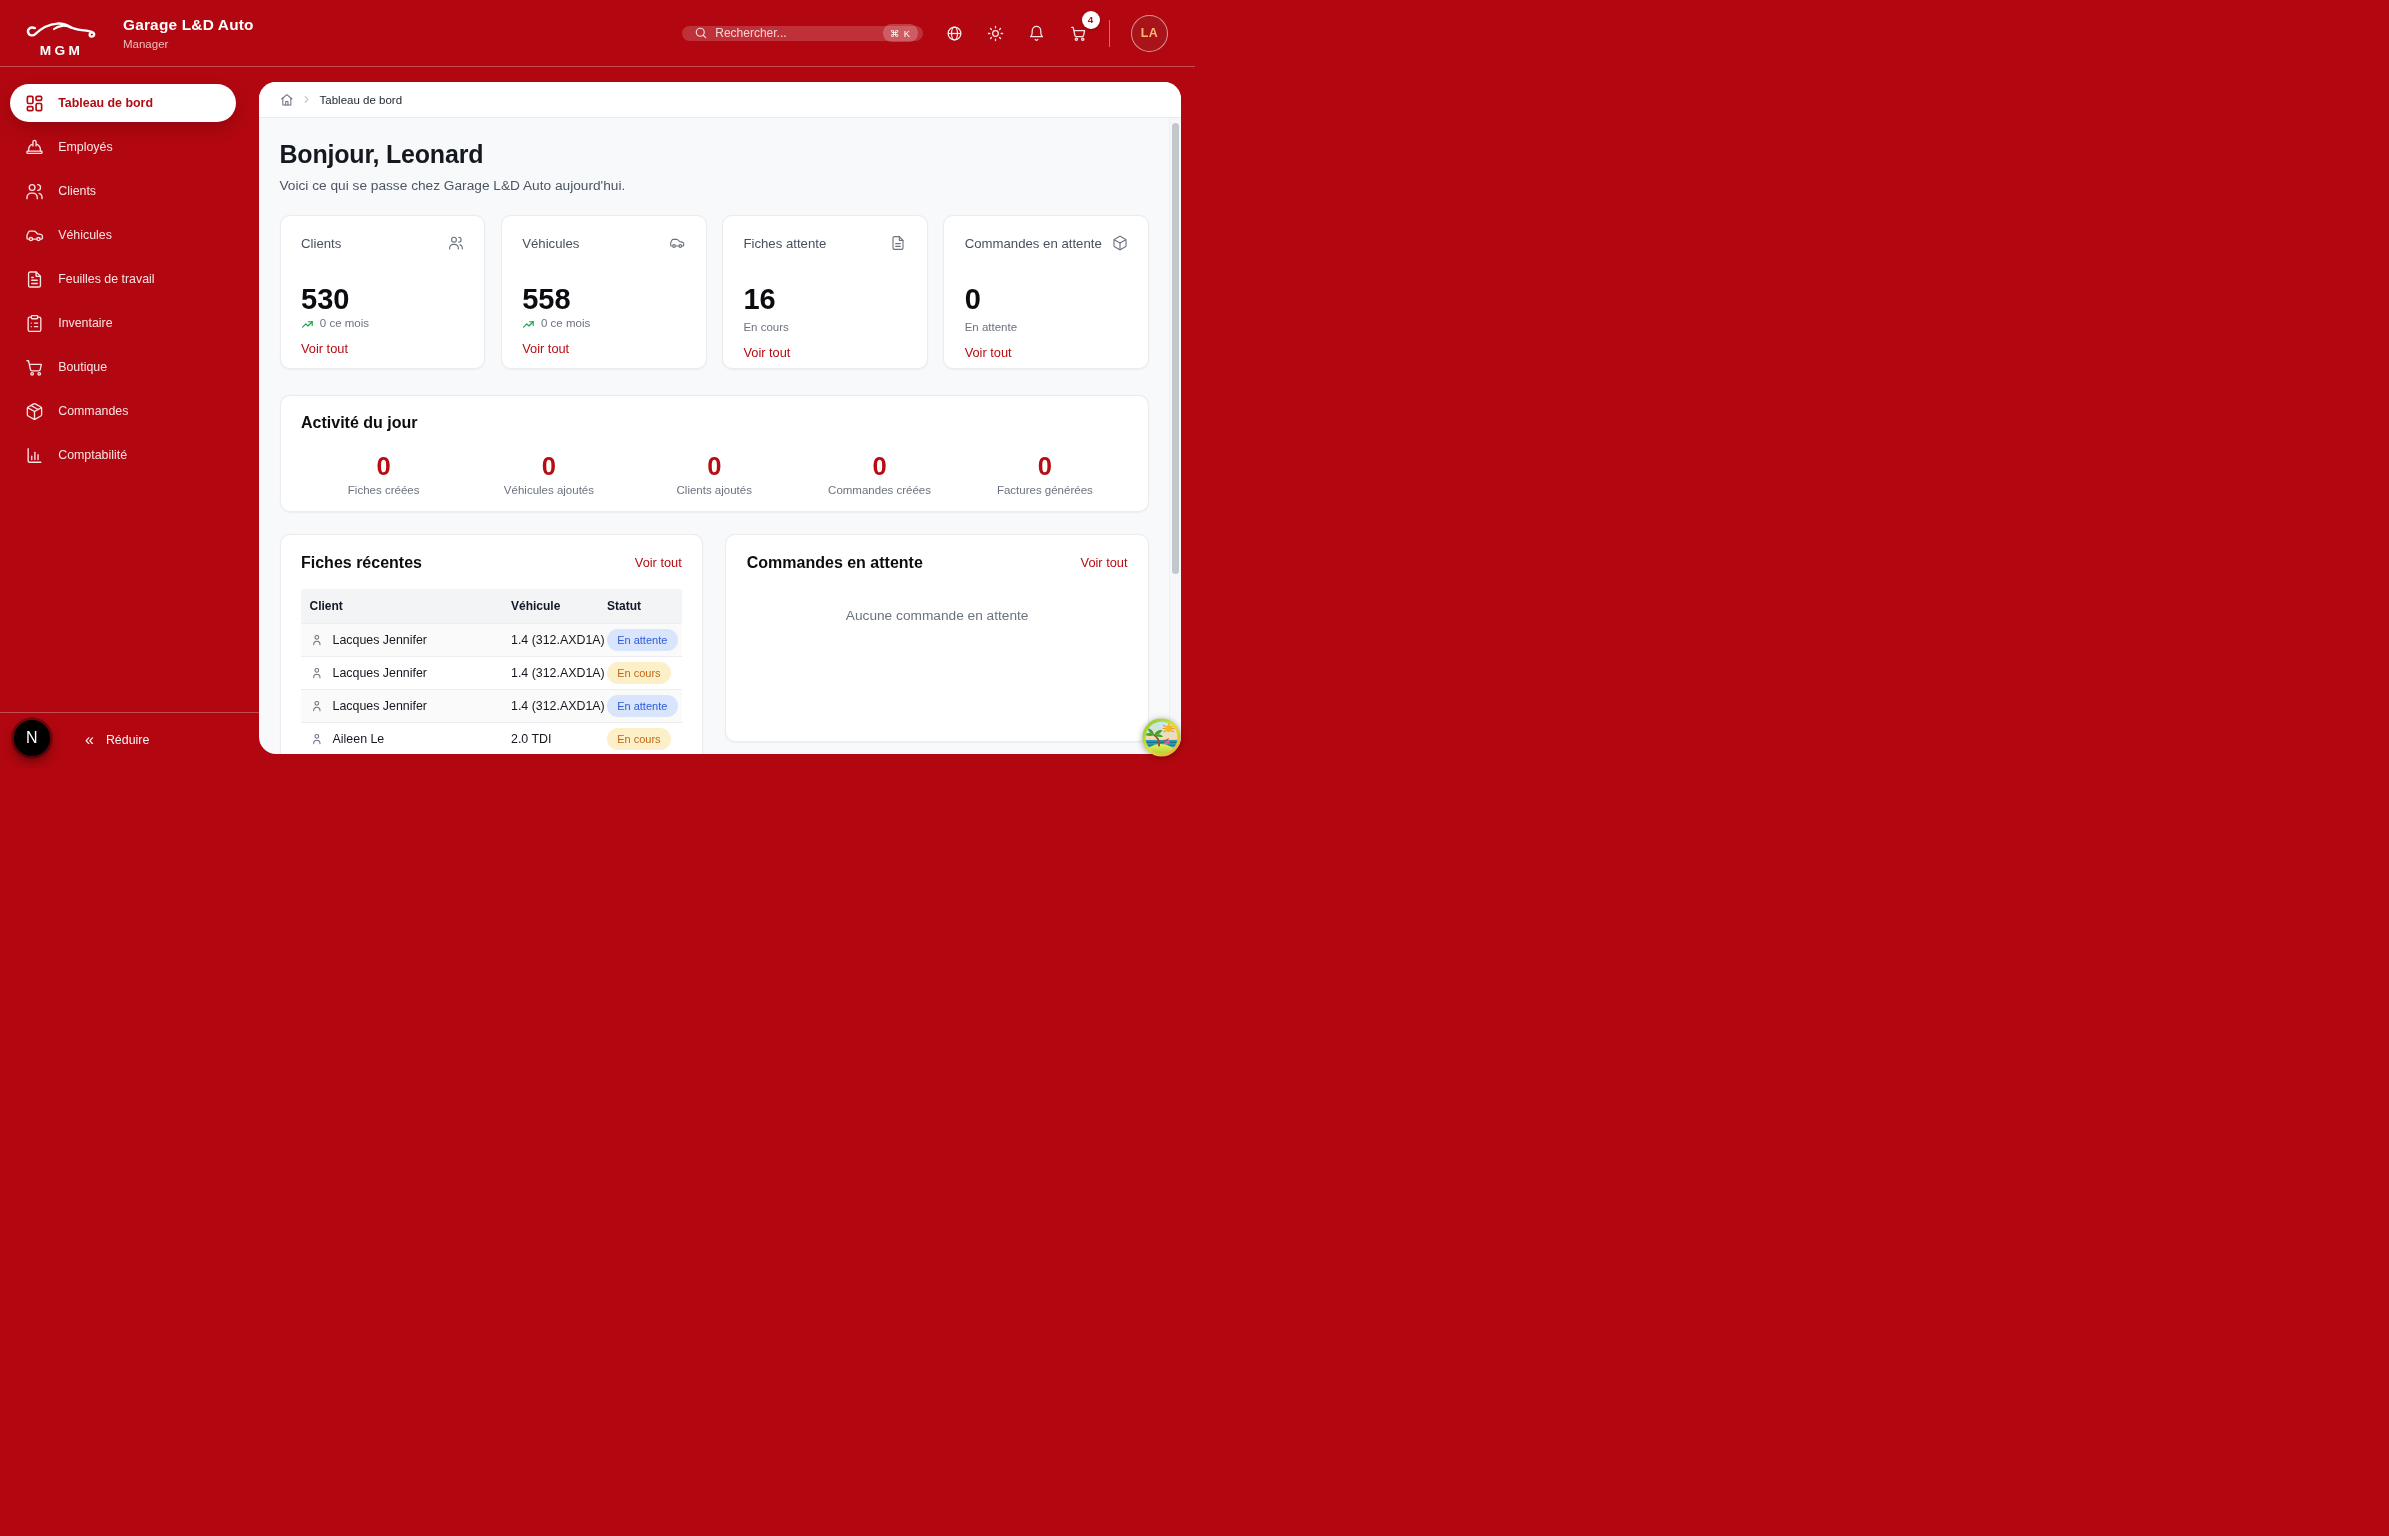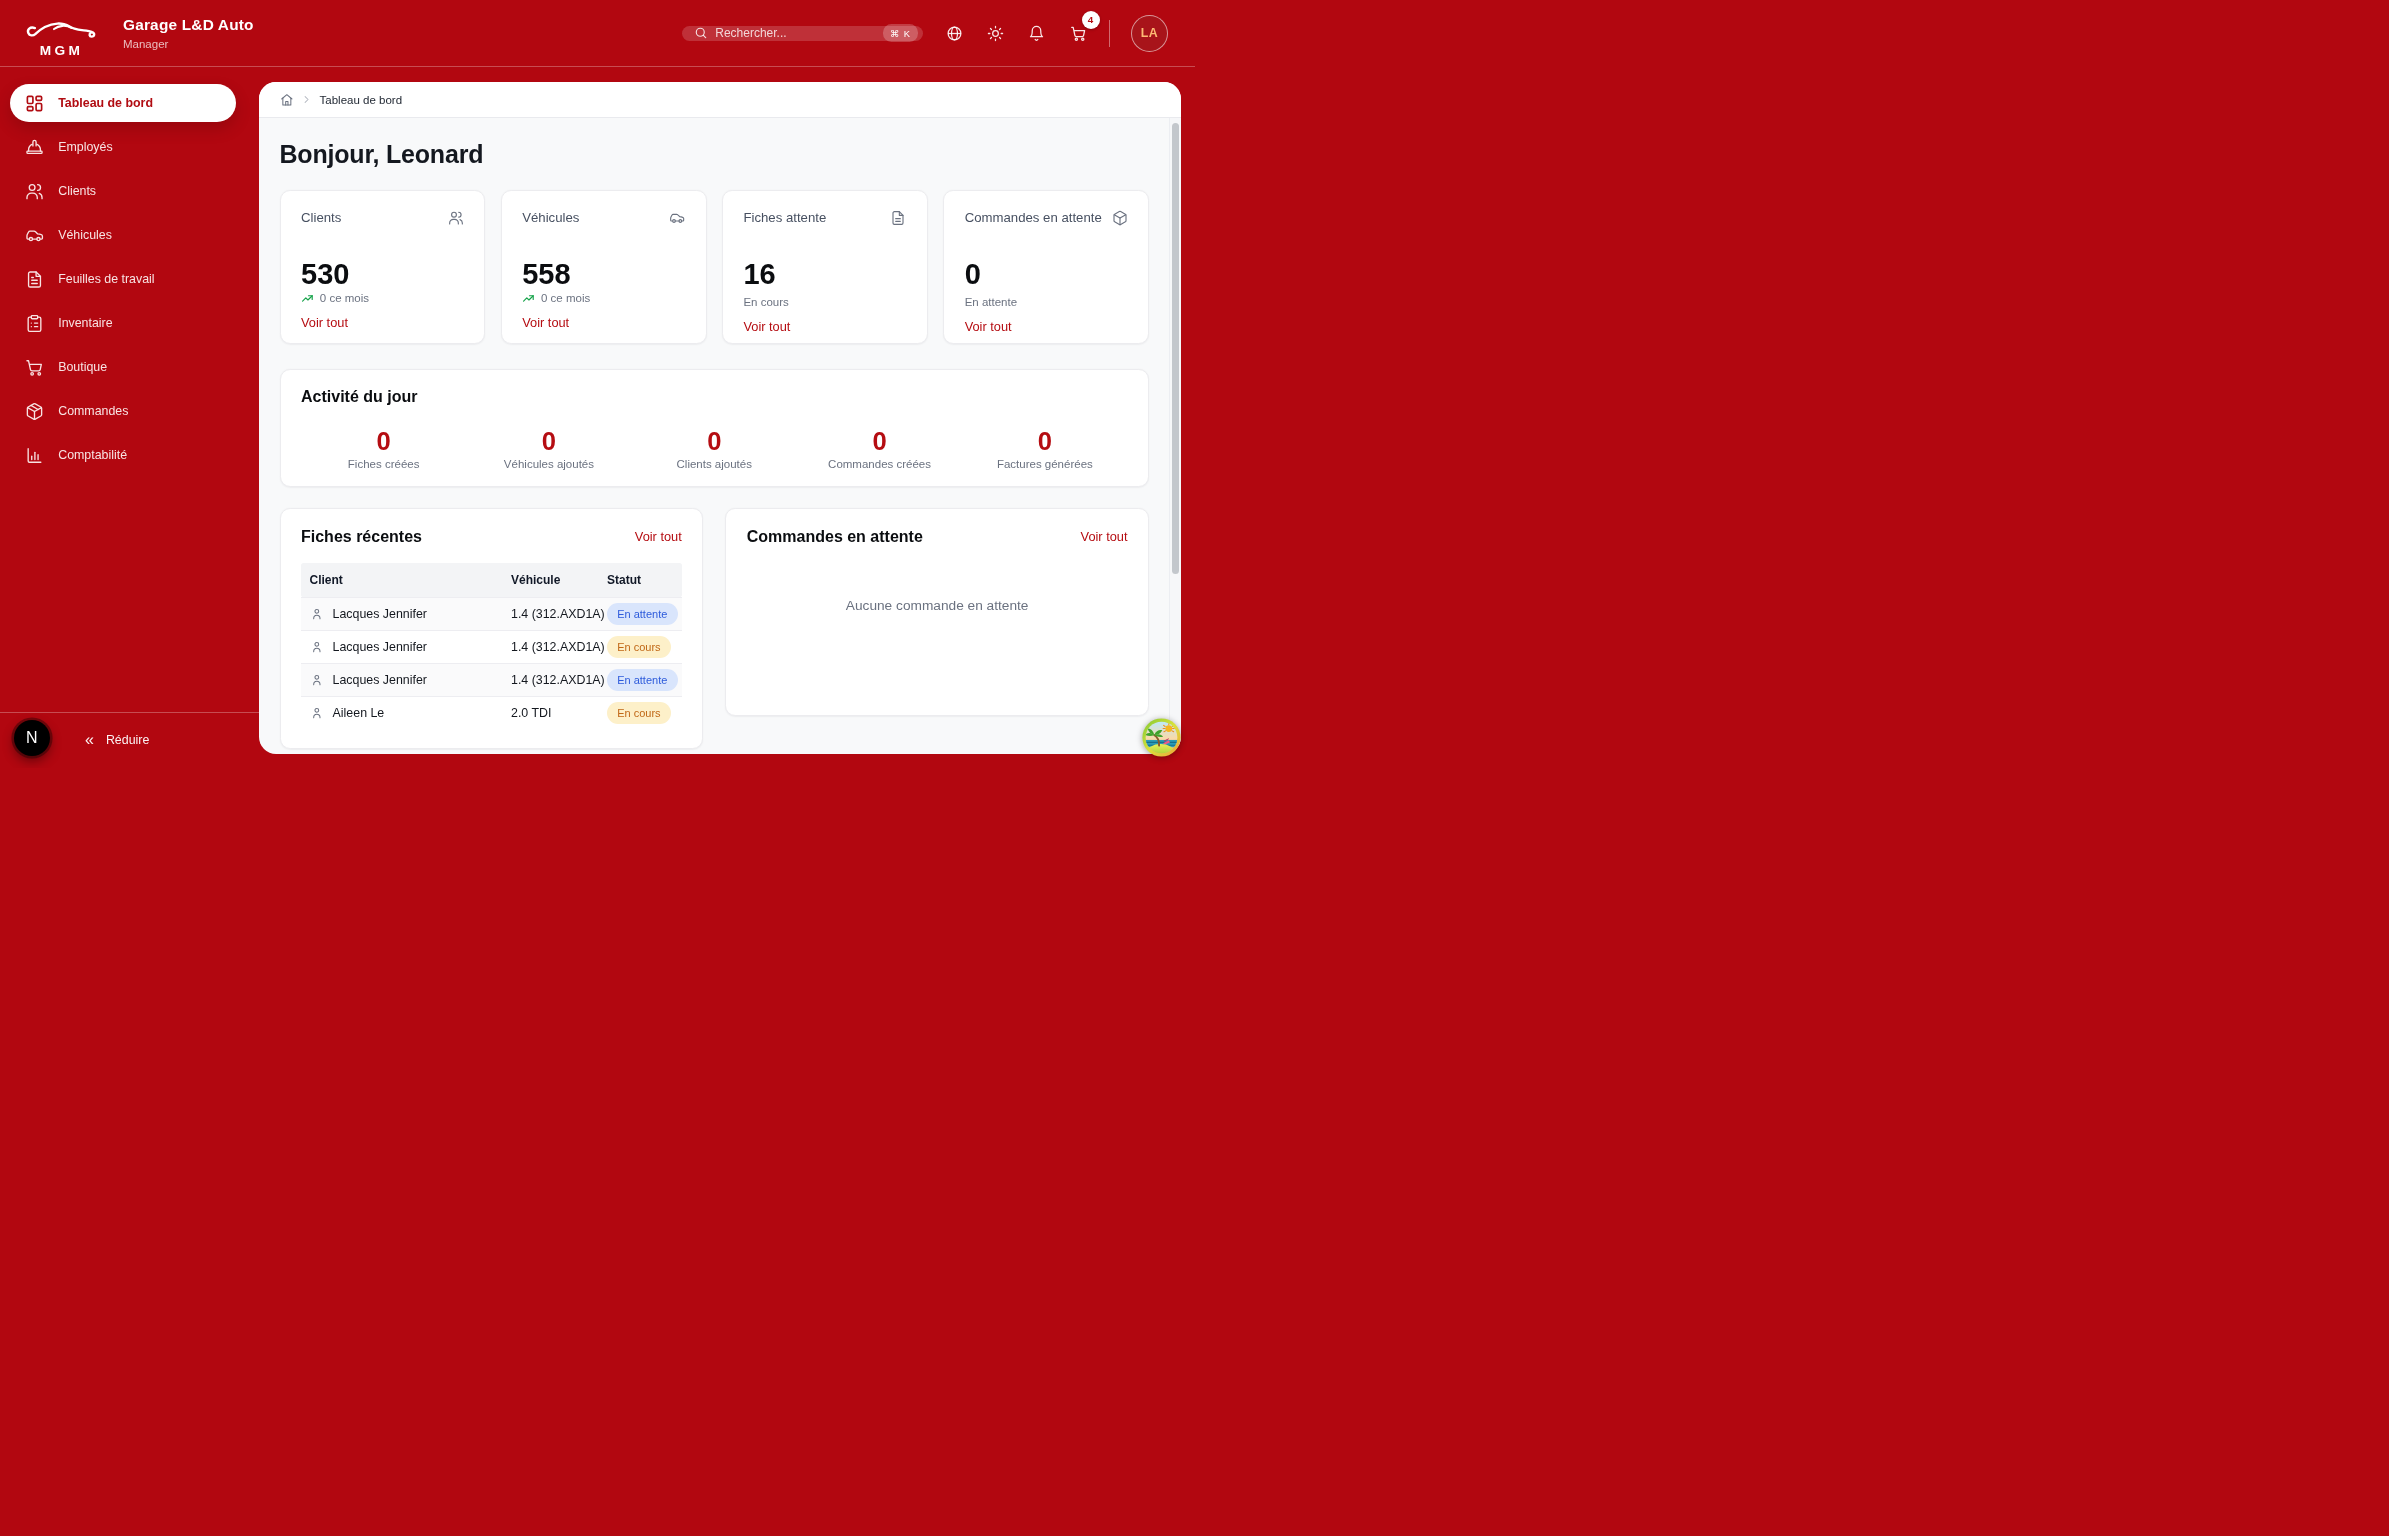--- a/index.html
+++ b/index.html
@@ -149,21 +149,21 @@
   .client-cell svg{ width:13.7px; height:13.7px; stroke:#6b7280; flex:none; }
   .trow.zebra{ background:#fafafb; }
   .badge{
     display:inline-flex; align-items:center; justify-content:center; justify-self:start;
     height:22px; padding:0 10.2px; border-radius:11px; font-size:11px; font-weight:500; white-space:nowrap;
   }
   .b-blue{ background:#d9e5fc; color:#2d5bdb; }
   .b-amber{ background:#fdf0c9; color:#c06716; }
 
   .orders-card{ min-height:208px; }
-  .empty-msg{ margin-top:50px; text-align:center; font-size:13.7px; color:#6b7280; line-height:19px; }
+  .empty-msg{ margin-top:34px; text-align:center; font-size:13.7px; color:#6b7280; line-height:19px; }
 
   
   .island{ position:absolute; left:1142px; top:718px; width:39px; height:39px; z-index:50; cursor:pointer;
            filter:drop-shadow(0 1.7px 3.4px rgba(0,0,0,.35)); }
 </style>
 </head>
 <body>
 
 <header class="header">
   <div class="logo">
@@ -325,20 +325,21 @@
     <svg class="chevr" viewBox="0 0 24 24" fill="none" stroke-width="2.2" stroke-linecap="round" stroke-linejoin="round">
       <path d="m9 5.5 6.5 6.5L9 18.5"></path>
     </svg>
     <span class="crumb-text">Tableau de bord</span>
   </div>
 
   <div class="pbody">
     <div class="content">
 
       <h1 class="h1">Bonjour, Leonard</h1>
+      <p class="hsub">Voici ce qui se passe chez Garage L&amp;D Auto aujourd'hui.</p>
 
       <div class="stats-grid">
         <div class="card scard">
           <div class="scard-head">
             <span class="scard-title">Clients</span>
             <svg viewBox="0 0 24 24" fill="none" stroke-width="1.7" stroke-linecap="round" stroke-linejoin="round">
               <circle cx="9" cy="7" r="3.6"></circle>
                 <path d="M2.5 21v-1.5a5.5 5.5 0 0 1 5.5-5.5h2a5.5 5.5 0 0 1 5.5 5.5V21"></path>
               <path d="M16 3.4a3.6 3.6 0 0 1 0 7.2"></path>
                 <path d="M21.5 21v-1.5a5.5 5.5 0 0 0-3.5-5.1"></path>

